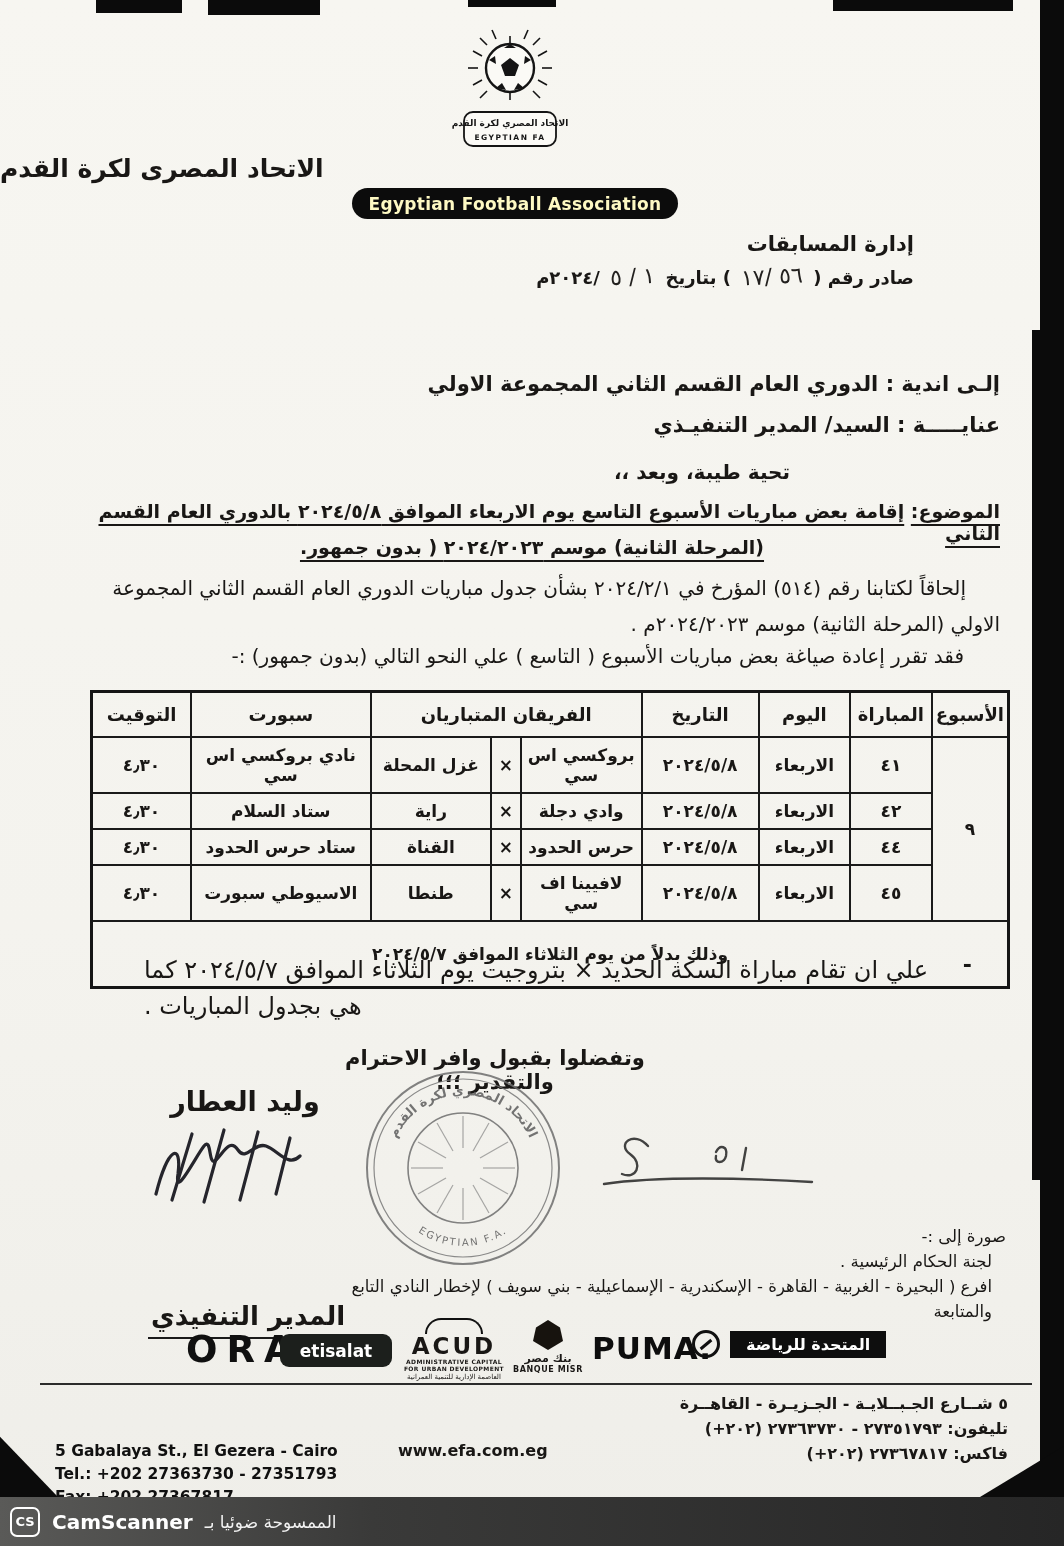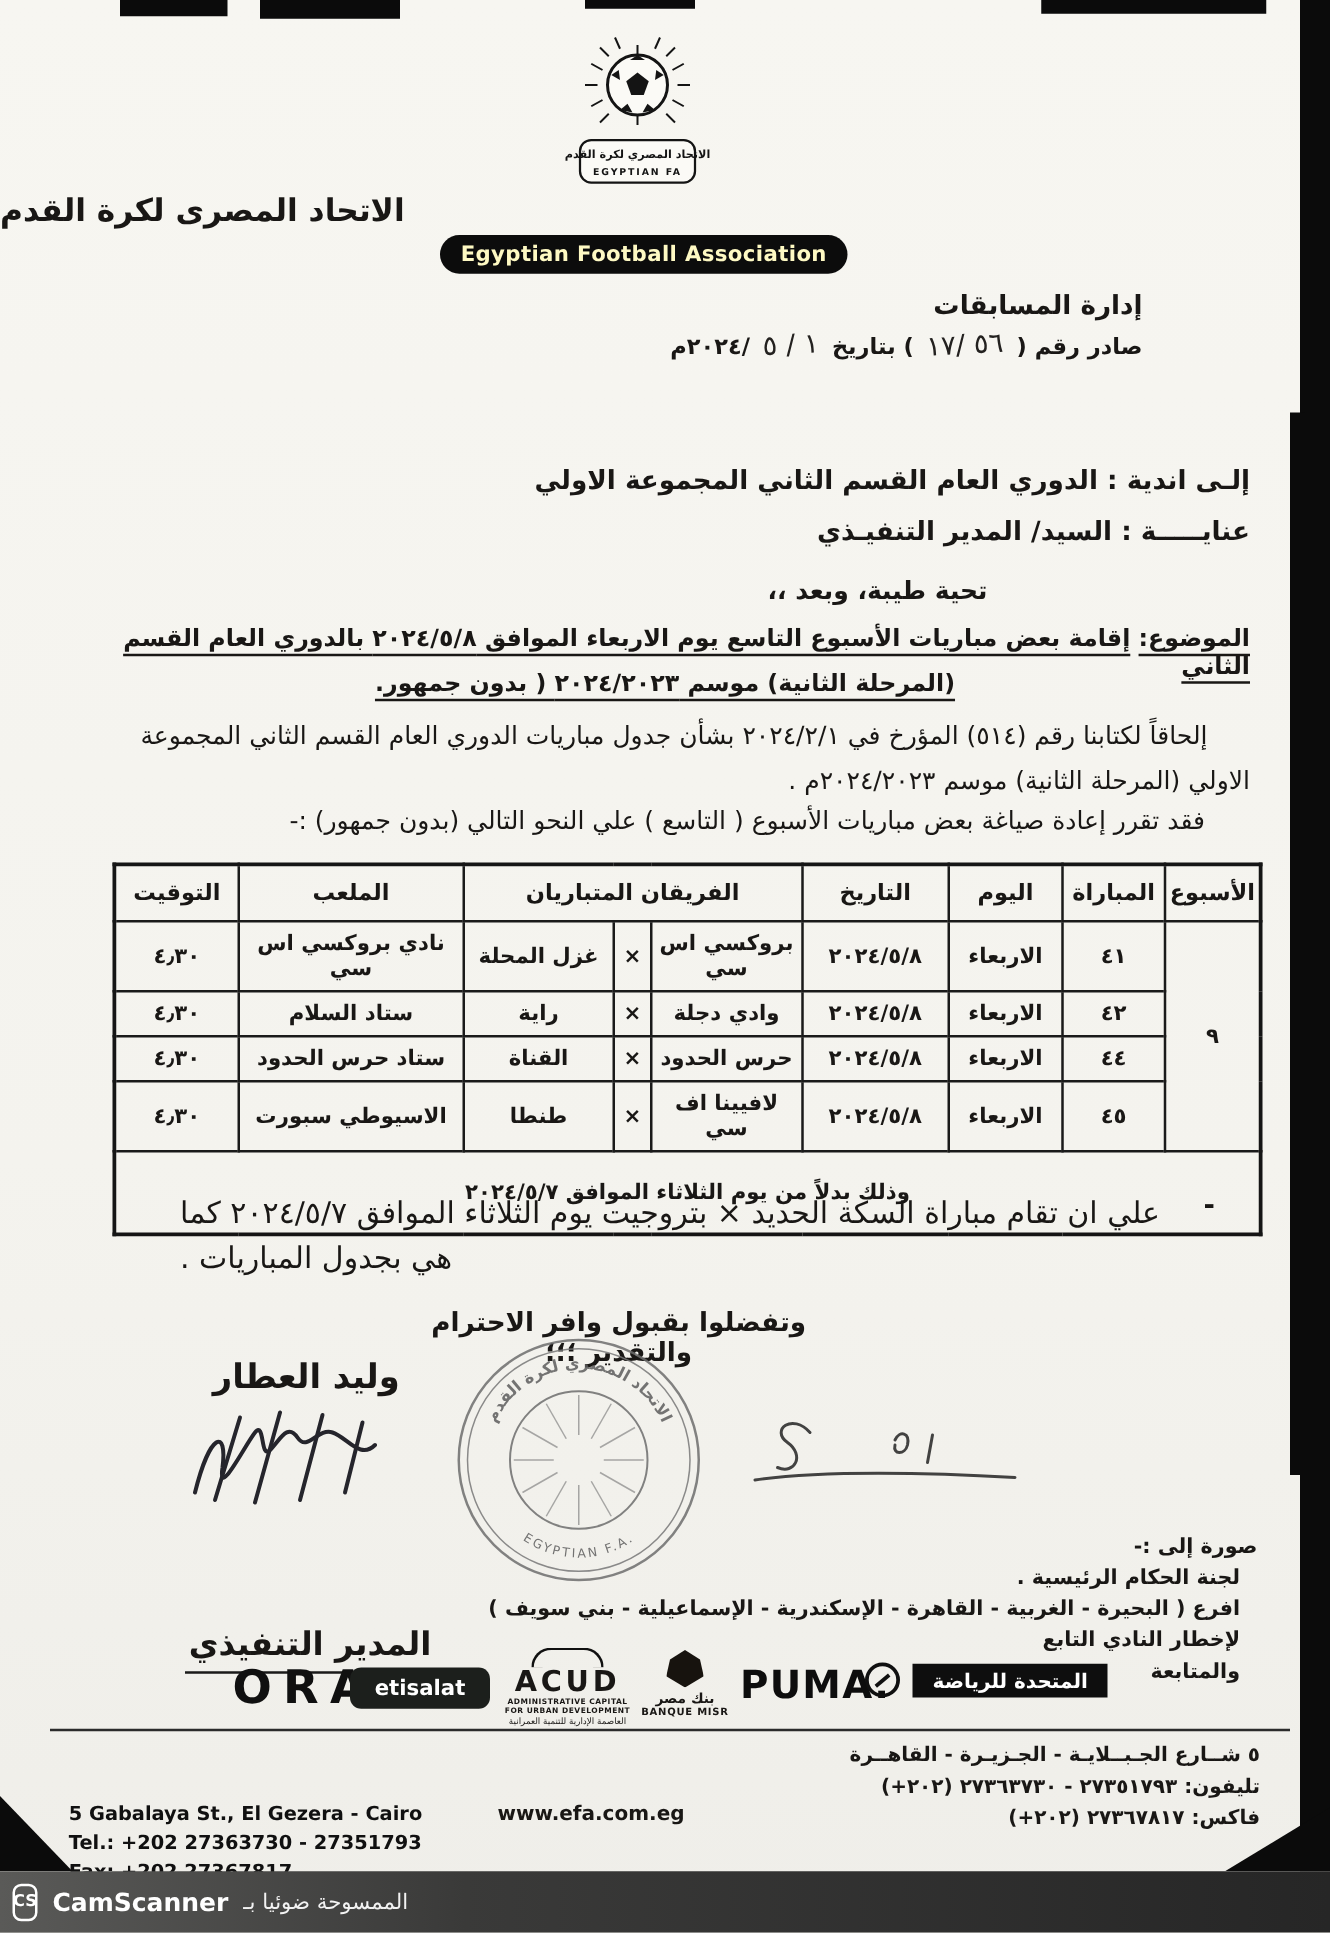--- a/index.html
+++ b/index.html
@@ -54,21 +54,21 @@
   .closing { left:310px; top:1046px; width:370px; text-align:center; font-size:21px; font-weight:700; }
 
   
   .sig-name  { left:150px; top:1086px; width:190px; text-align:center; font-size:27px; font-weight:700; }
   .sig-title { left:148px; top:1260px; width:200px; text-align:center; font-size:26px; font-weight:700; border-bottom:2px solid #1a1a1a; padding-bottom:6px;margin-top:41px; }
   .sig-svg   { left:138px; top:1116px; }
   .stamp-svg { left:358px; top:1066px; opacity:.85; }
   .handnote-svg { left:596px; top:1118px; }
 
   
-  .cc { right:58px; top:1224px; width:660px; font-size:16.5px; font-weight:700; line-height:25px; text-align:right; }
+  .cc { right:58px; top:1224px; width:660px; font-size:16.5px; font-weight:400; line-height:25px; text-align:right; }
   .cc .cc-ind { padding-right:14px; }
 
   
   .sp-ora { left:186px; top:1328px; font-size:37px; font-weight:800; letter-spacing:9px; color:#101010; }
   .sp-etisalat { left:280px; top:1334px; width:112px; height:33px; background:#1c1f1c; border-radius:9px; color:#fff;
                  display:flex; align-items:center; justify-content:center; font-size:17px; font-weight:700; }
   .sp-acud { left:396px; top:1318px; width:116px; text-align:center; }
   .acud-arc { width:58px; height:16px; border:2.5px solid #101010; border-bottom:none; border-radius:30px 30px 0 0; margin:0 auto; }
   .acud-name { font-size:23px; font-weight:800; letter-spacing:3px; line-height:24px; }
   .acud-sub { font-size:6px; font-weight:700; letter-spacing:.4px; line-height:7px; }
@@ -86,21 +86,21 @@
   
   .divider { left:40px; top:1383px; width:992px; height:2px; background:#2b2b2b; }
   .foot-left { left:55px; top:1393px; font-size:15.5px; font-weight:700; line-height:23px; color:#101010;margin-top:47px; }
   .foot-site { left:398px; top:1441px; font-size:16px; font-weight:700; }
   .foot-right { right:56px; top:1391px; font-size:16px; font-weight:700; line-height:25px; text-align:right; }
 
   
   .cs-bar { position:absolute; left:0; bottom:0; width:1064px; height:49px;
             background:linear-gradient(90deg,#5a5a58 0%, #3a3a39 35%, #262626 100%);
             display:flex; align-items:center; gap:12px; padding-left:10px; }
-  .cs-badge { width:20px; height:30px; border:2.5px solid #fff; border-radius:7px; color:#fff;
+  .cs-badge { width:30px; height:30px; border:2.5px solid #fff; border-radius:7px; color:#fff;
               font-size:13px; font-weight:700; display:flex; align-items:center; justify-content:center; }
   .cs-brand { color:#fff; font-size:20px; font-weight:700; }
   .cs-ar { color:#f2f2f2; font-size:17px; direction:rtl; }
 </style>
 </head>
 <body>
 
 <div class="page">
 
   <div class="artifact" style="left:96px;top:0;width:86px;height:13px"></div>
@@ -180,21 +180,21 @@
       <col style="width:182px">
         <col style="width:100px">
     </colgroup>
     <thead>
       <tr>
         <th>الأسبوع</th>
         <th>المباراة</th>
         <th>اليوم</th>
         <th>التاريخ</th>
         <th colspan="3">الفريقان المتباريان</th>
-        <th>الملعب</th>
+        <th>سبورت</th>
         <th>التوقيت</th>
       </tr>
     </thead>
     <tbody>
       <tr>
         <td rowspan="4" class="week-cell">٩</td>
         <td>٤١</td>
         <td>الاربعاء</td>
         <td>٢٠٢٤/٥/٨</td>
         <td>بروكسي اس سي</td>

